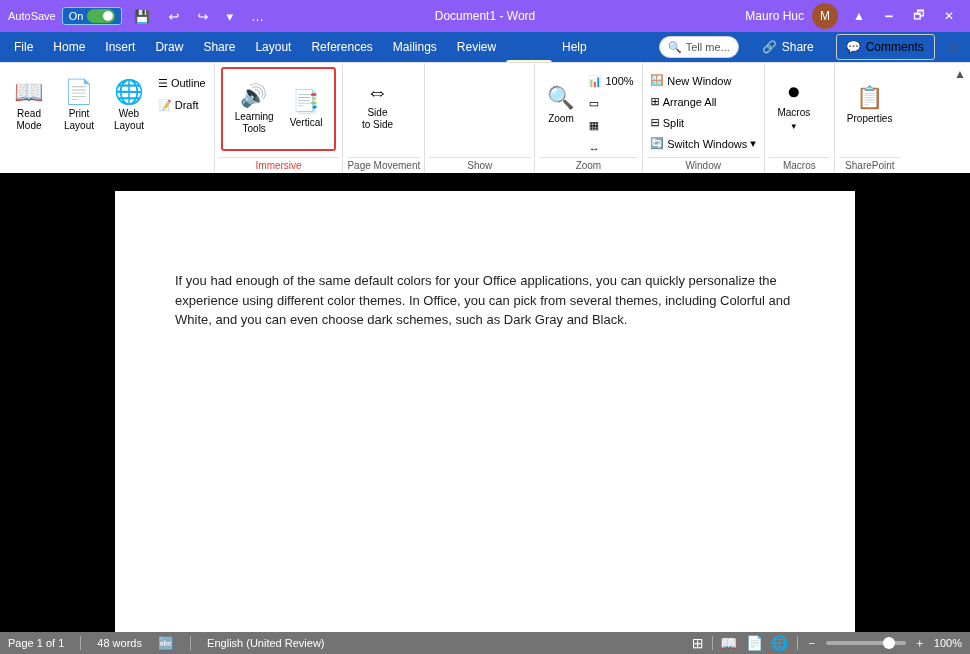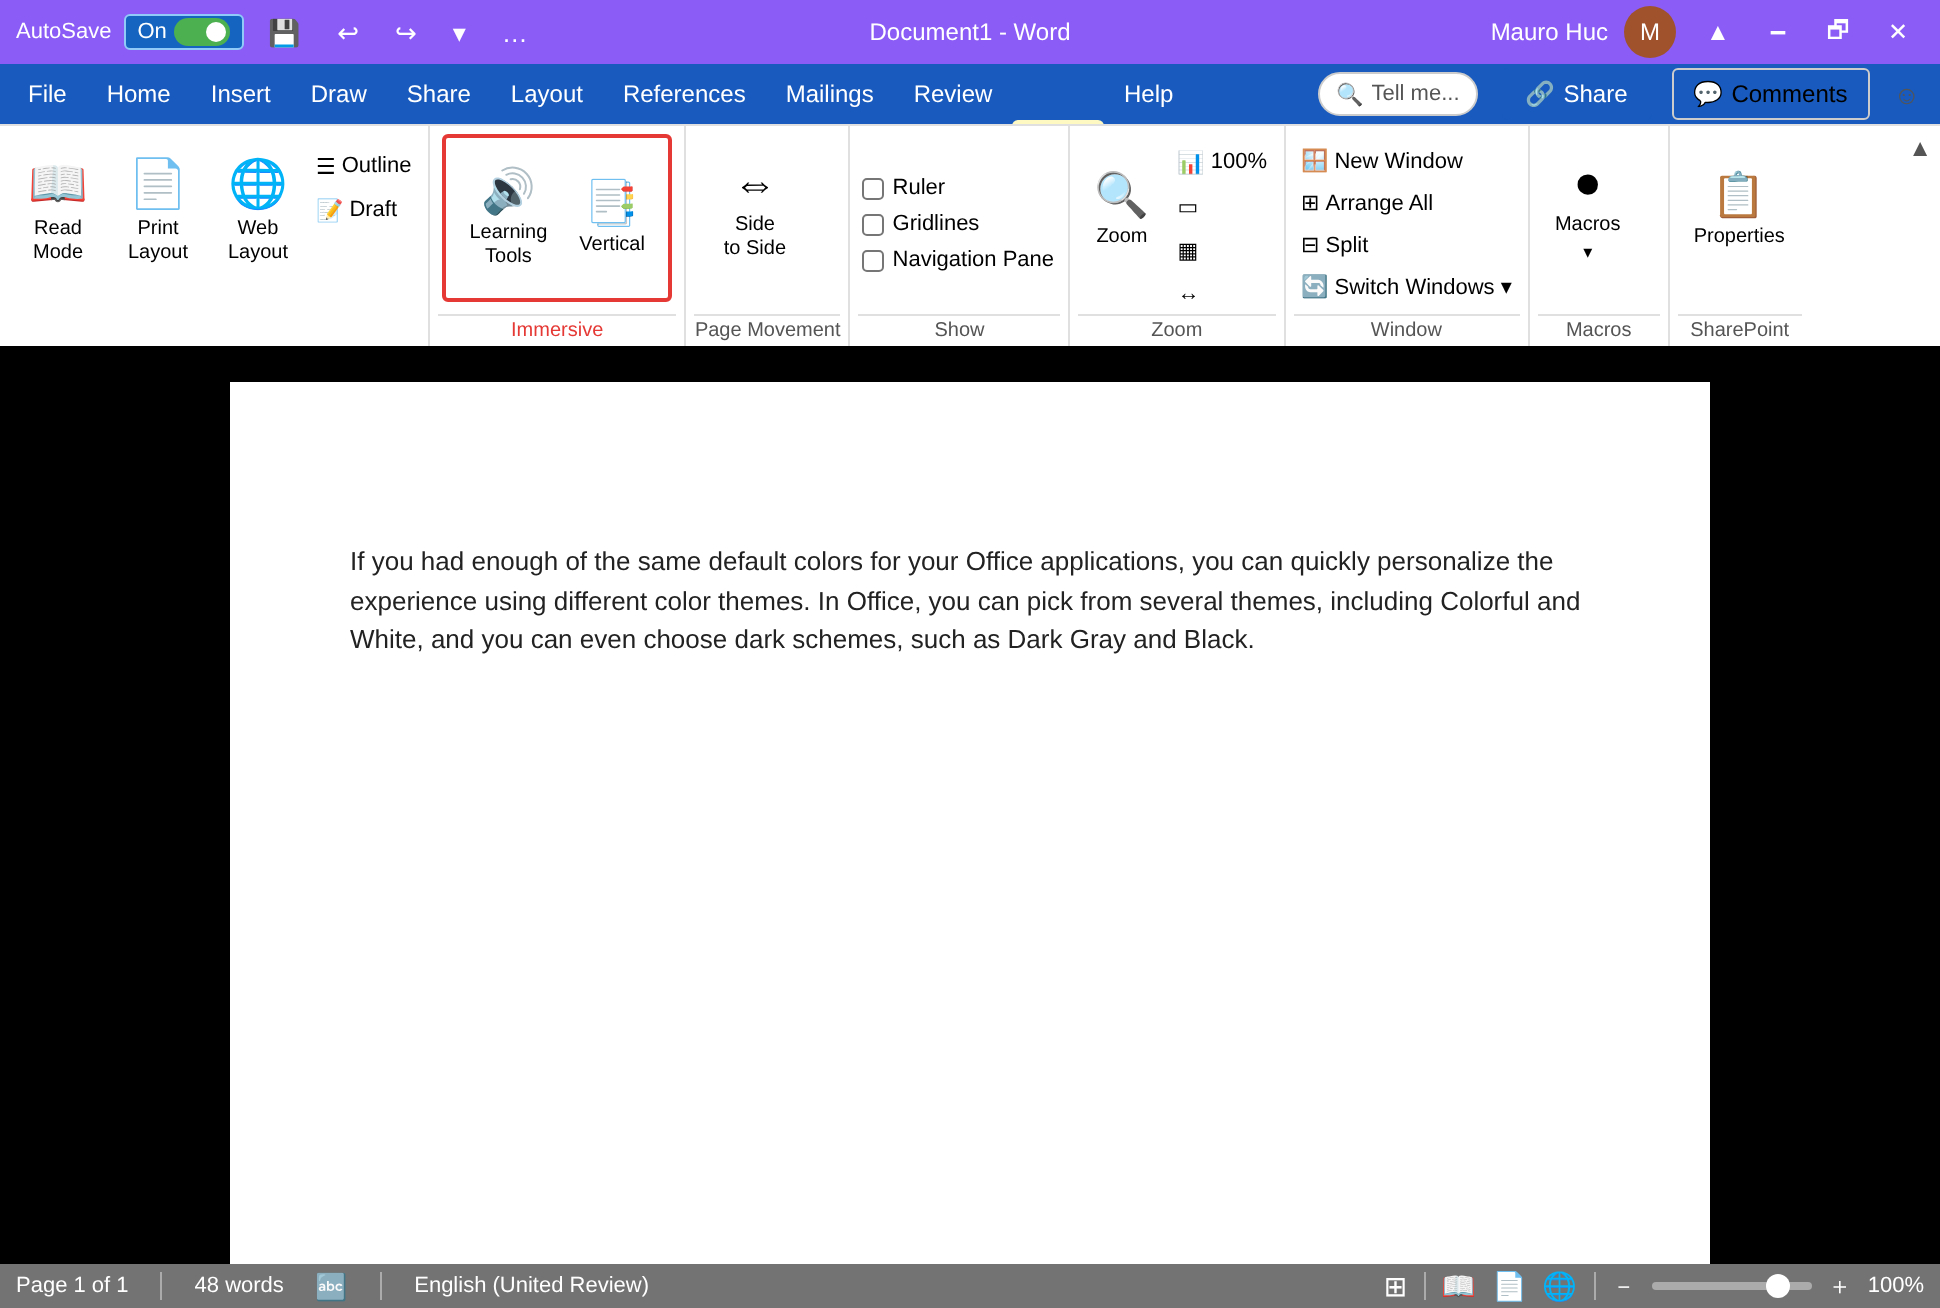--- a/index.html
+++ b/index.html
@@ -337,34 +337,20 @@
         <div class="ribbon-section-inner">
           <button class="rb-btn-large" style="min-width:60px;">
             <span style="font-size:22px;">⇔</span>
             <span class="label">Side<br>to Side</span>
           </button>
         </div>
         <div class="ribbon-section-label">Page Movement</div>
       </div>
 
       <div class="ribbon-section" style="min-width:110px;">
-        <div class="ribbon-section-inner" style="flex-direction:column;justify-content:center;">
-          <label class="rb-check-item">
-            <input type="checkbox" style="">
-            <span>Ruler</span>
-          </label>
-          <label class="rb-check-item">
-            <input type="checkbox" style="">
-            <span>Gridlines</span>
-          </label>
-          <label class="rb-check-item">
-            <input type="checkbox" style="">
-            <span>Navigation Pane</span>
-          </label>
-        </div>
         <div class="ribbon-section-label">Show</div>
       </div>
 
       <div class="ribbon-section" style="min-width:100px;">
         <div class="ribbon-section-inner" style="gap:2px;">
           <button class="rb-btn-large" style="min-width:38px;">
             <span style="font-size:22px;">🔍</span>
             <span class="label">Zoom</span>
           </button>
           <div style="display:flex;flex-direction:column;justify-content:center;gap:2px;padding-top:4px;">

